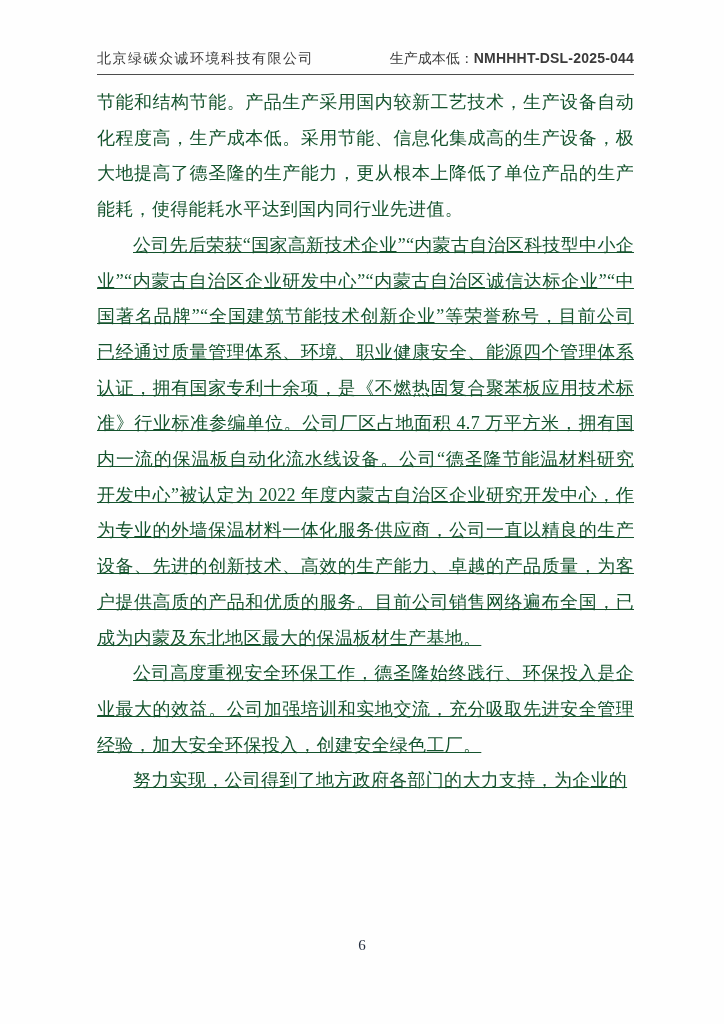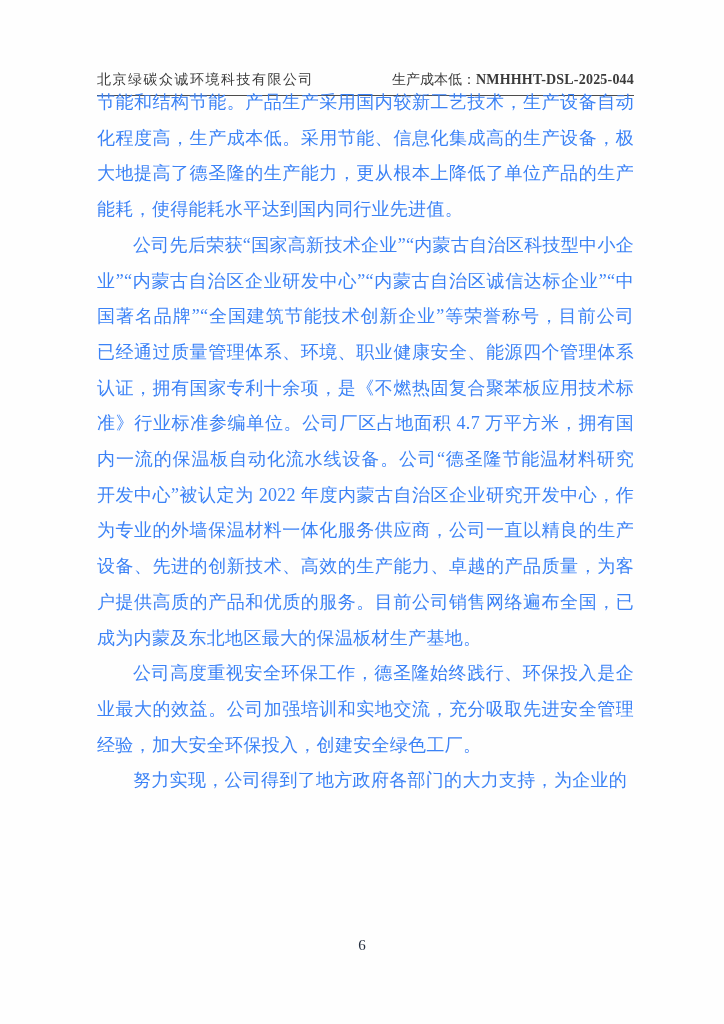--- a/index.html
+++ b/index.html
@@ -25,47 +25,47 @@
     display: flex;
     justify-content: space-between;
     align-items: baseline;
     font-size: 14px;
     color: #3a3a3a;
     padding-bottom: 6px;
     border-bottom: 1.6px solid #4c4c4c;
   }
   .company-name {
     letter-spacing: 1.5px;
-    margin-top: 21px;
   }
   .archive {
     white-space: nowrap;
   }
   .archive-number {
     font-weight: 700;
-    font-family: Liberation Serif, serif;
+    font-family: Liberation Sans, sans-serif;
     letter-spacing: 0.2px;
   }
   .doc-body {
     position: absolute;
     left: 97px;
     top: 85px;
     width: 537px;
     font-size: 18px;
     line-height: 35.7px;
     text-align: justify;
     text-justify: inter-character;
     letter-spacing: 0.3px;
-    color: #3b82f6;
+    color: #14532d;
   }
   .doc-body p {
     margin: 0;
   }
   .doc-body p.indent {
     text-indent: 2em;
+    text-decoration: underline;
   }
   .page-footer {
     position: absolute;
     left: 0;
     top: 937px;
     width: 100%;
     text-align: center;
     font-size: 15px;
     color: #263040;
   }

